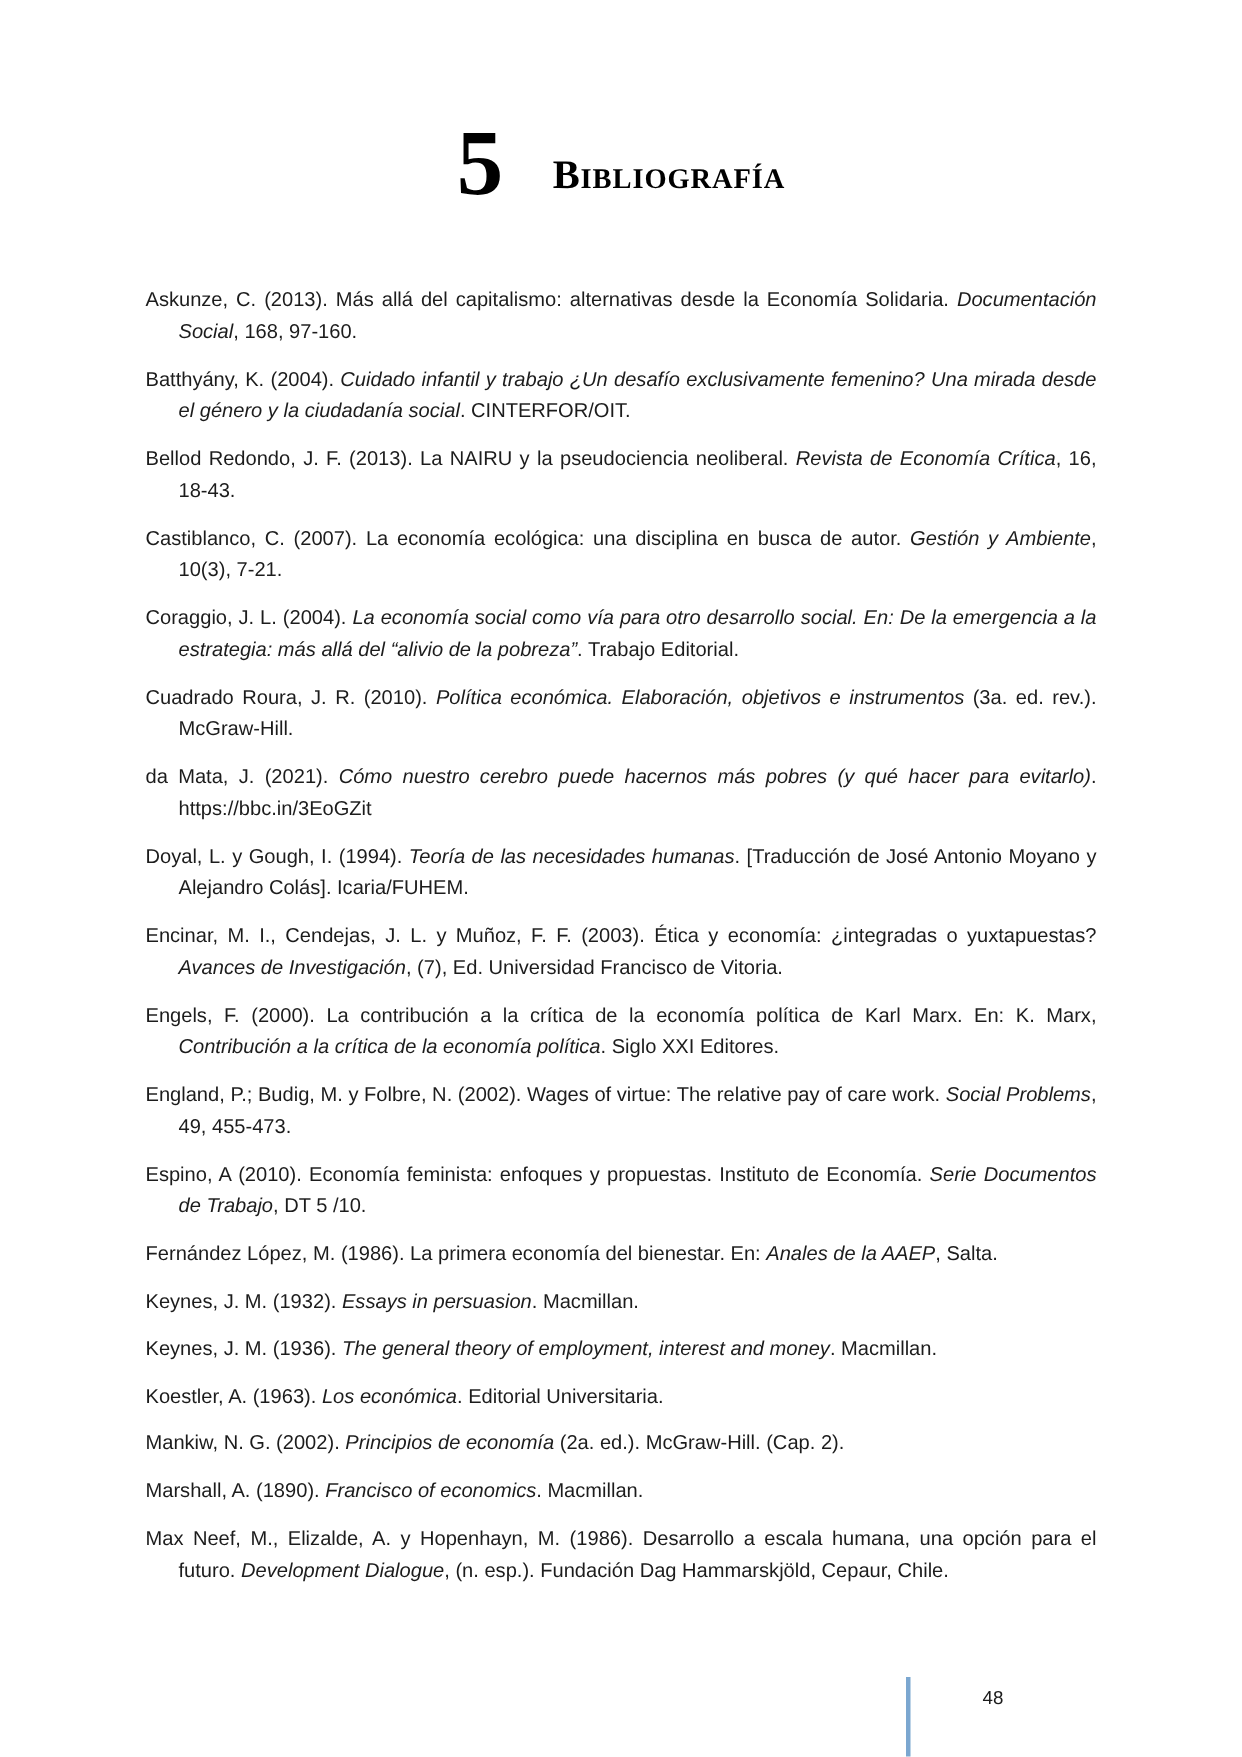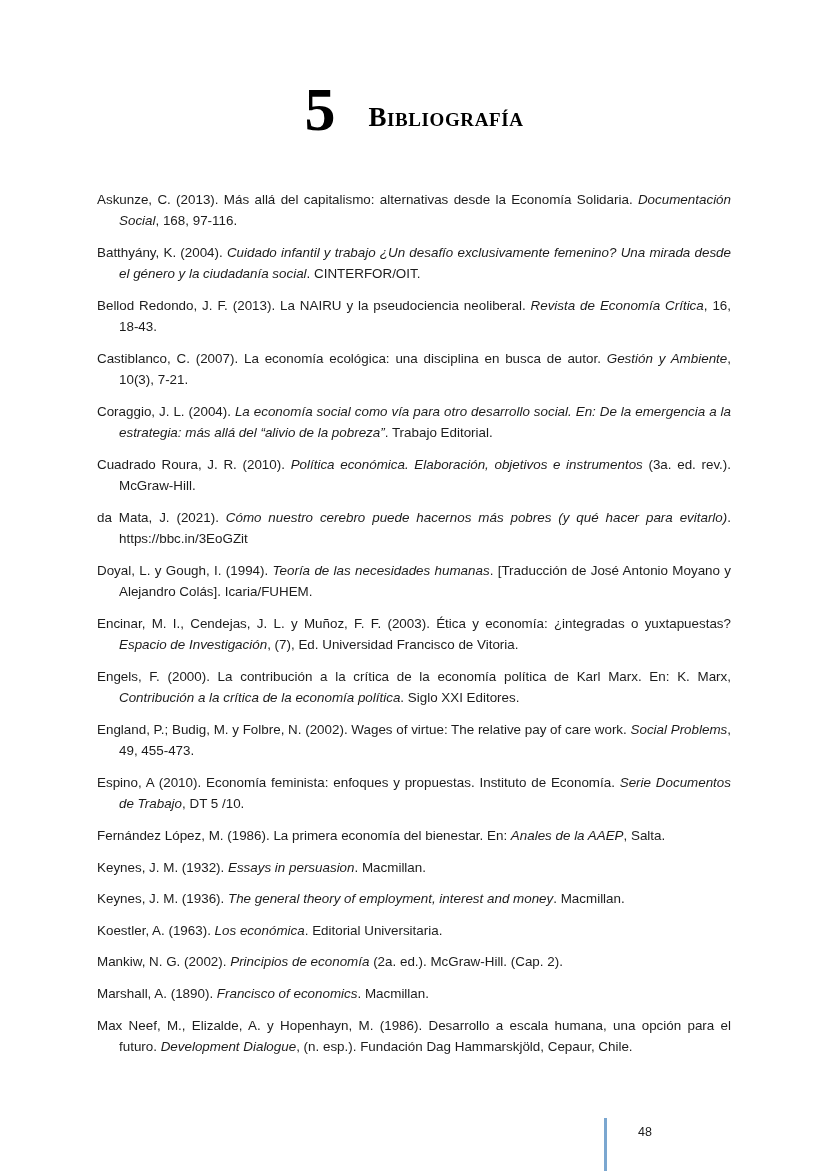--- a/index.html
+++ b/index.html
@@ -79,46 +79,46 @@
   .footer-rule {
     position: absolute;
     left: 604px;
     top: 1118px;
     width: 3px;
     height: 53px;
     background: #7ba7d0;
   }
   .page-number {
     position: absolute;
-    left: 638px;
+    left: 655px;
     top: 1125px;
     font-size: 12.5px;
     color: #1c1c1c;
   }
 </style>
 </head>
 <body>
 
 <div class="page">
 
   <div class="chapter-head">
     <span class="chapter-number">5</span>
     <span class="chapter-title">Bibliografía</span>
   </div>
 
   <div class="refs">
-      <p class="ref"><span>Askunze, C. (2013). Más allá del capitalismo: alternativas desde la Economía Solidaria. </span><i>Documentación Social</i><span>, 168, 97-116.</span></p>
+      <p class="ref"><span>Askunze, C. (2013). Más allá del capitalismo: alternativas desde la Economía Solidaria. </span><i>Documentación Social</i><span>, 168, 97-160.</span></p>
       <p class="ref"><span>Batthyány, K. (2004). </span><i>Cuidado infantil y trabajo ¿Un desafío exclusivamente femenino? Una mirada desde el género y la ciudadanía social</i><span>. CINTERFOR/OIT.</span></p>
       <p class="ref"><span>Bellod Redondo, J. F. (2013). La NAIRU y la pseudociencia neoliberal. </span><i>Revista de Economía Crítica</i><span>, 16, 18-43.</span></p>
       <p class="ref"><span>Castiblanco, C. (2007). La economía ecológica: una disciplina en busca de autor. </span><i>Gestión y Ambiente</i><span>, 10(3), 7-21.</span></p>
       <p class="ref"><span>Coraggio, J. L. (2004). </span><i>La economía social como vía para otro desarrollo social. En: De la emergencia a la estrategia: más allá del “alivio de la pobreza”</i><span>. Trabajo Editorial.</span></p>
       <p class="ref"><span>Cuadrado Roura, J. R. (2010). </span><i>Política económica. Elaboración, objetivos e instrumentos</i><span> (3a. ed. rev.). McGraw-Hill.</span></p>
       <p class="ref"><span>da Mata, J. (2021). </span><i>Cómo nuestro cerebro puede hacernos más pobres (y qué hacer para evitarlo)</i><span>. https://bbc.in/3EoGZit</span></p>
       <p class="ref"><span>Doyal, L. y Gough, I. (1994). </span><i>Teoría de las necesidades humanas</i><span>. [Traducción de José Antonio Moyano y Alejandro Colás]. Icaria/FUHEM.</span></p>
-      <p class="ref"><span>Encinar, M. I., Cendejas, J. L. y Muñoz, F. F. (2003). Ética y economía: ¿integradas o yuxtapuestas? </span><i>Espacio de Investigación</i><span>, (7), Ed. Universidad Francisco de Vitoria.</span></p>
+      <p class="ref"><span>Encinar, M. I., Cendejas, J. L. y Muñoz, F. F. (2003). Ética y economía: ¿integradas o yuxtapuestas? </span><i>Avances de Investigación</i><span>, (7), Ed. Universidad Francisco de Vitoria.</span></p>
       <p class="ref"><span>Engels, F. (2000). La contribución a la crítica de la economía política de Karl Marx. En: K. Marx, </span><i>Contribución a la crítica de la economía política</i><span>. Siglo XXI Editores.</span></p>
       <p class="ref"><span>England, P.; Budig, M. y Folbre, N. (2002). Wages of virtue: The relative pay of care work. </span><i>Social Problems</i><span>, 49, 455-473.</span></p>
       <p class="ref"><span>Espino, A (2010). Economía feminista: enfoques y propuestas. Instituto de Economía. </span><i>Serie Documentos de Trabajo</i><span>, DT 5 /10.</span></p>
       <p class="ref"><span>Fernández López, M. (1986). La primera economía del bienestar. En: </span><i>Anales de la AAEP</i><span>, Salta.</span></p>
       <p class="ref"><span>Keynes, J. M. (1932). </span><i>Essays in persuasion</i><span>. Macmillan.</span></p>
       <p class="ref"><span>Keynes, J. M. (1936). </span><i>The general theory of employment, interest and money</i><span>. Macmillan.</span></p>
       <p class="ref"><span>Koestler, A. (1963). </span><i>Los económica</i><span>. Editorial Universitaria.</span></p>
       <p class="ref"><span>Mankiw, N. G. (2002). </span><i>Principios de economía</i><span> (2a. ed.). McGraw-Hill. (Cap. 2).</span></p>
       <p class="ref"><span>Marshall, A. (1890). </span><i>Francisco of economics</i><span>. Macmillan.</span></p>
       <p class="ref"><span>Max Neef, M., Elizalde, A. y Hopenhayn, M. (1986). Desarrollo a escala humana, una opción para el futuro. </span><i>Development Dialogue</i><span>, (n. esp.). Fundación Dag Hammarskjöld, Cepaur, Chile.</span></p>

